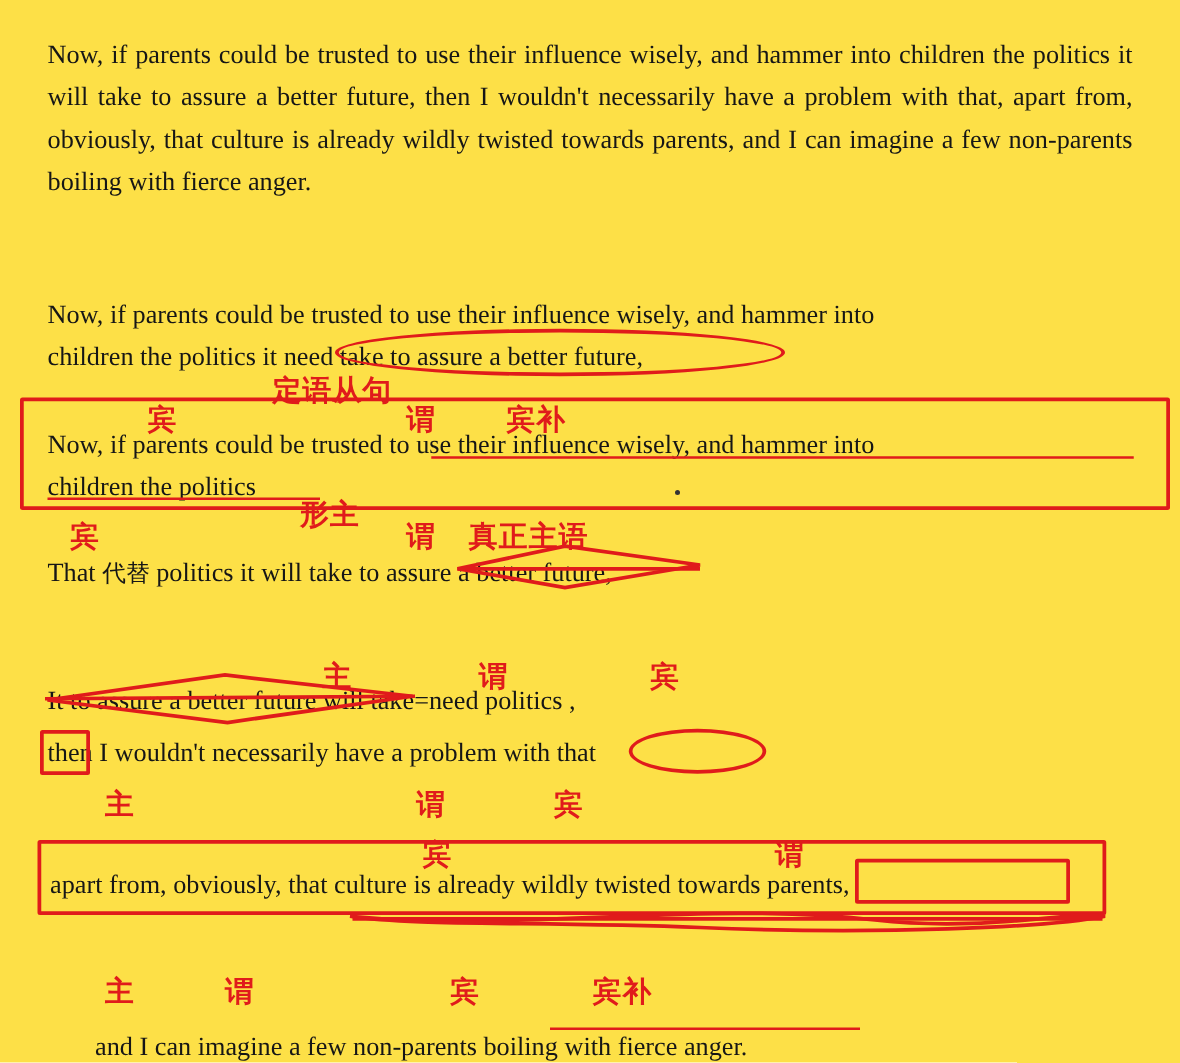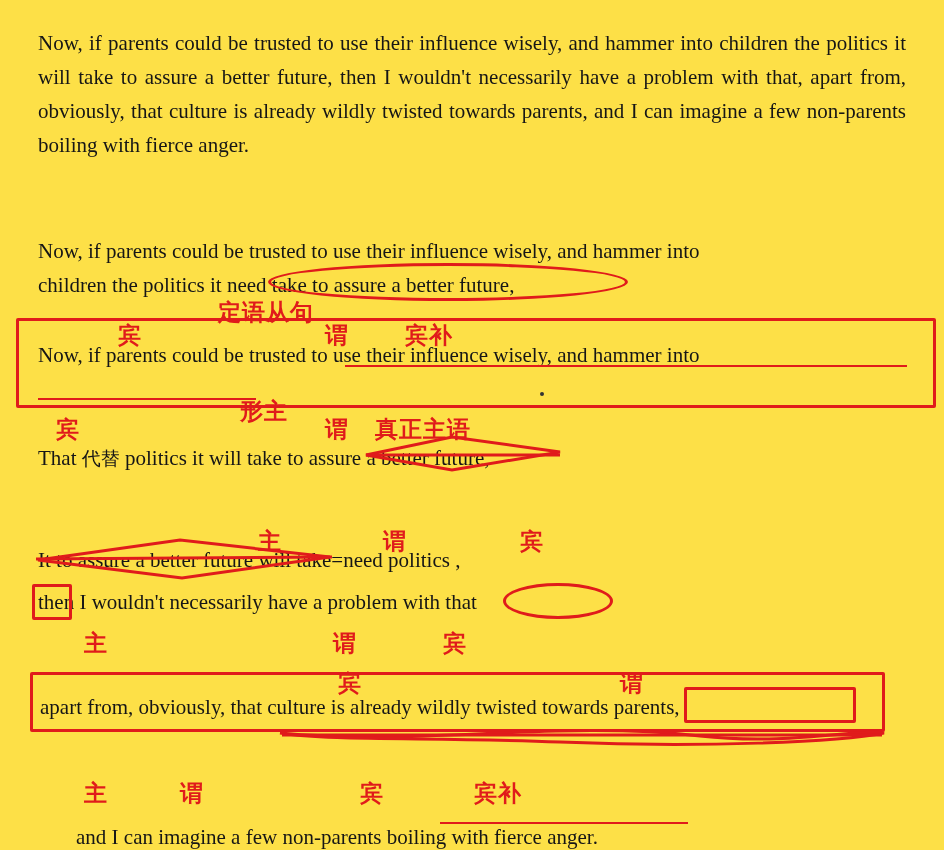--- a/index.html
+++ b/index.html
@@ -76,20 +76,21 @@
 <body>
 
 <div id="page">
 
   <div class="para" style="left:38px; top:26px; width:868px;">Now, if parents could be trusted to use their influence wisely, and hammer into children the politics it will take to assure a better future, then I wouldn't necessarily have a problem with that, apart from, obviously, that culture is already wildly twisted towards parents, and I can imagine a few non-parents boiling with fierce anger.</div>
 
   <div class="para nojust" style="left:38px; top:234px; width:880px;">Now, if parents could be trusted to use their influence wisely, and hammer into</div>
   <div class="para nojust" style="left:38px; top:268px; width:880px;">children the politics it need take to assure a better future,</div>
 
   <div class="para nojust" style="left:38px; top:338px; width:880px;">Now, if parents could be trusted to use their influence wisely, and hammer into</div>
+  <div class="para nojust" style="left:38px; top:372px; width:880px;">children the politics</div>
   <div class="dot" style="left:540px; top:392px;"></div>
 
   <div class="para nojust" style="left:38px; top:441px; width:880px; white-space:nowrap;">
     <span>That</span>
     <span class="inline-zh">代替</span>
     <span>politics it will take to assure a better future,</span>
   </div>
 
   <div class="para nojust" style="left:38px; top:543px; width:880px; white-space:nowrap;">
     <span>It to assure a better future</span>

